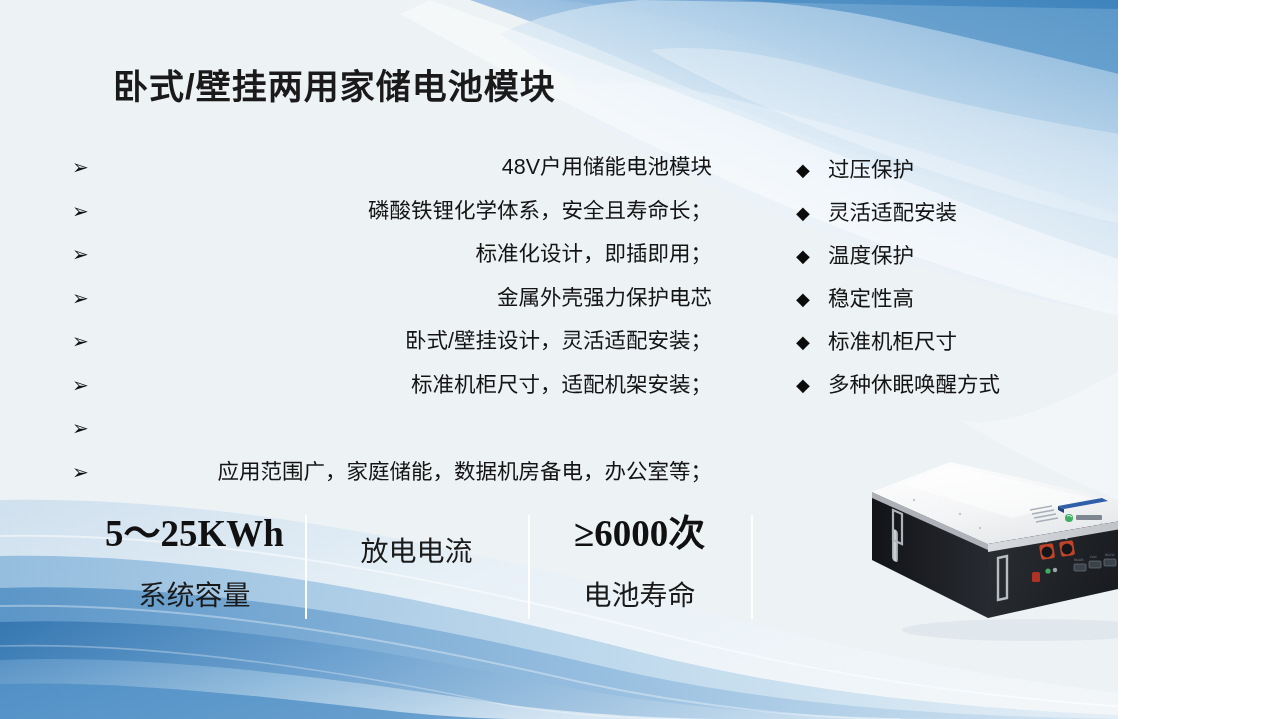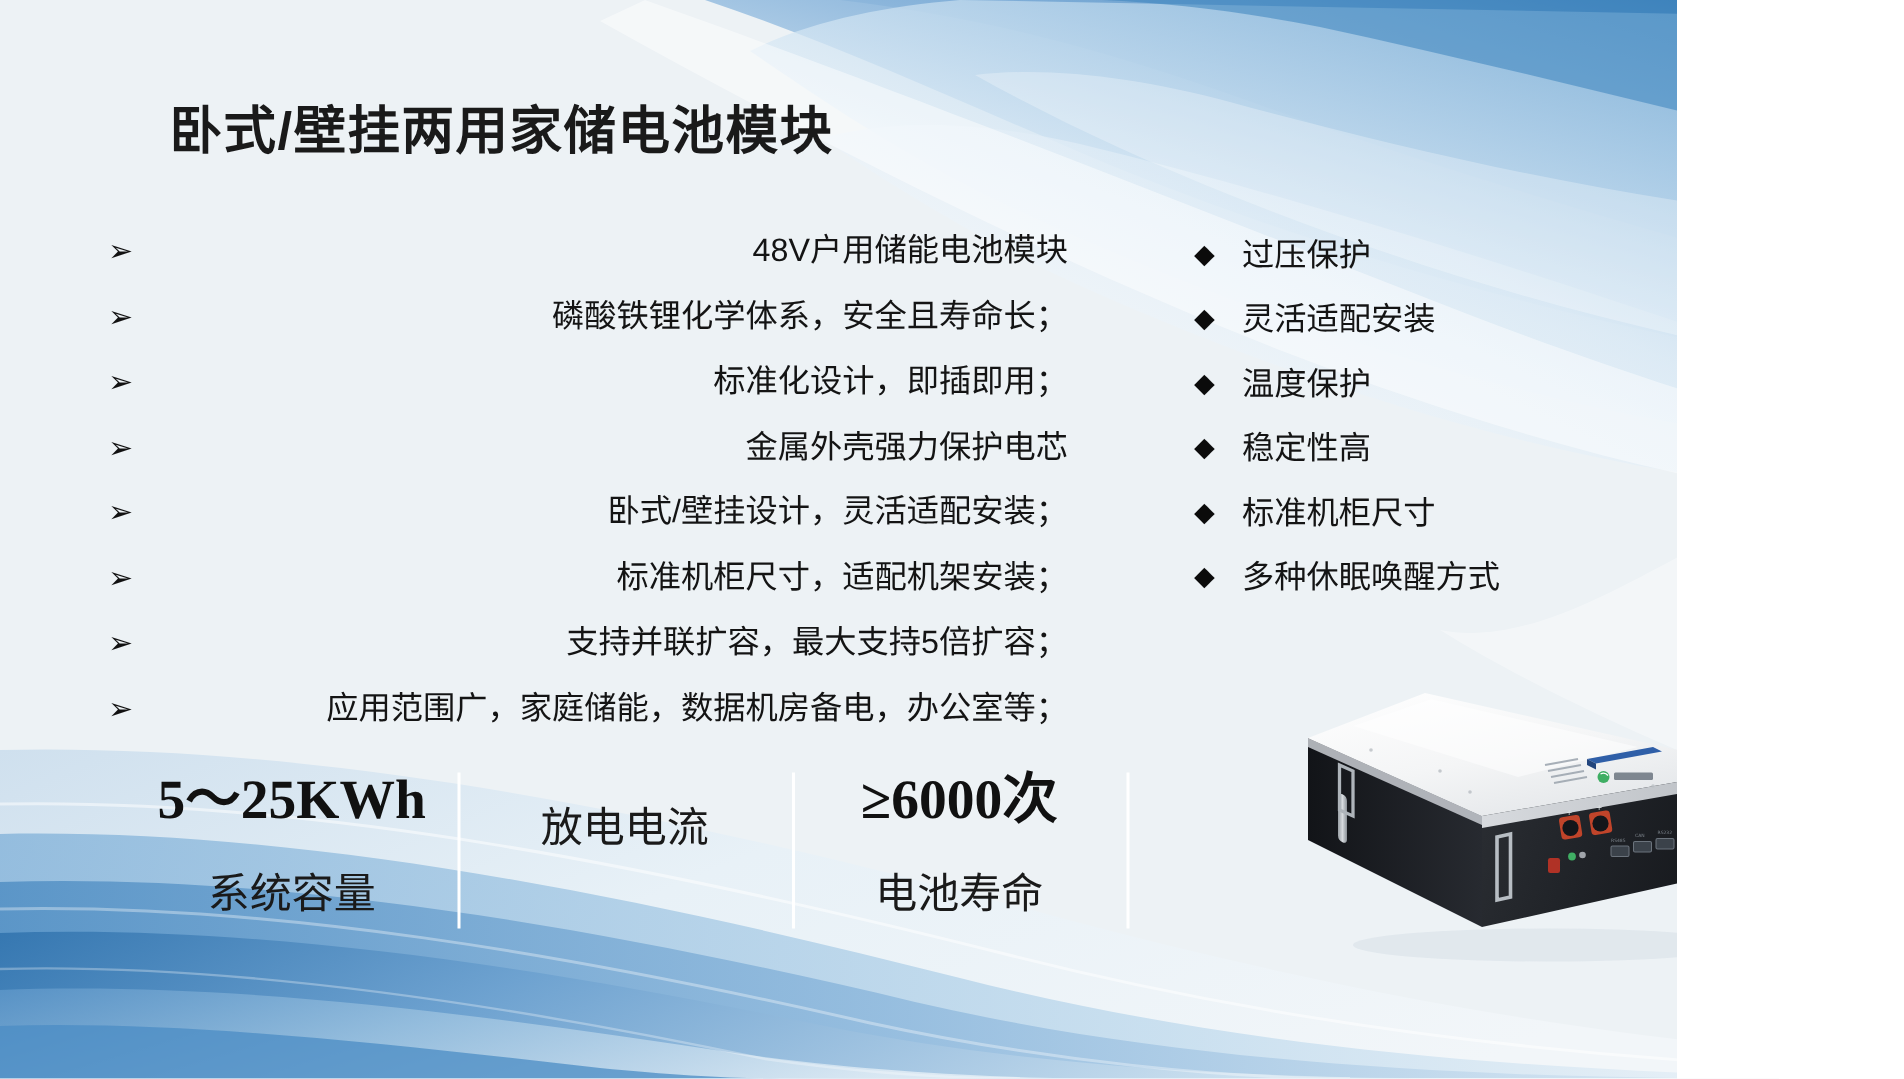--- a/index.html
+++ b/index.html
@@ -298,21 +298,20 @@
     <div class="bullet-row">
       <span class="arrow-marker">➢</span>
       <span class="bullet-text">卧式/壁挂设计，灵活适配安装；</span>
     </div>
     <div class="bullet-row">
       <span class="arrow-marker">➢</span>
       <span class="bullet-text">标准机柜尺寸，适配机架安装；</span>
     </div>
     <div class="bullet-row">
       <span class="arrow-marker">➢</span>
-      <span class="bullet-text">支持并联扩容，最大支持5倍扩容；</span>
     </div>
     <div class="bullet-row">
       <span class="arrow-marker">➢</span>
       <span class="bullet-text">应用范围广，家庭储能，数据机房备电，办公室等；</span>
     </div>
   </div>
 
   <div class="right-list">
     <div class="bullet-row-right">
       <span class="diamond-marker">◆</span>

